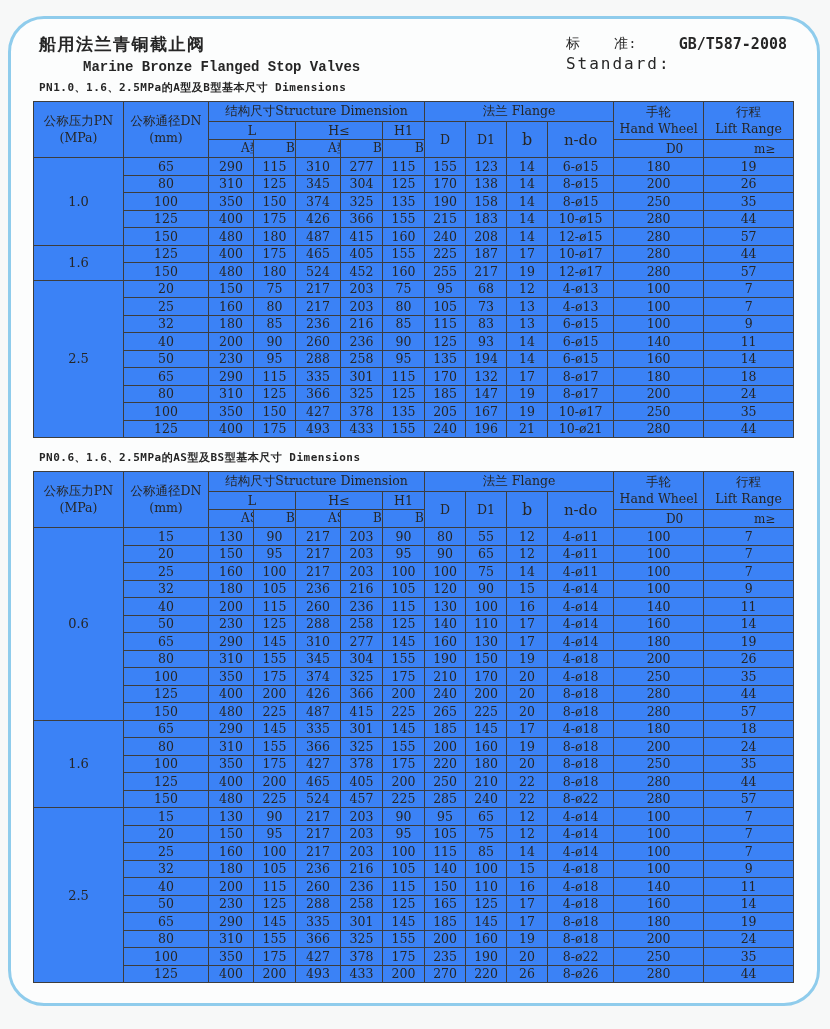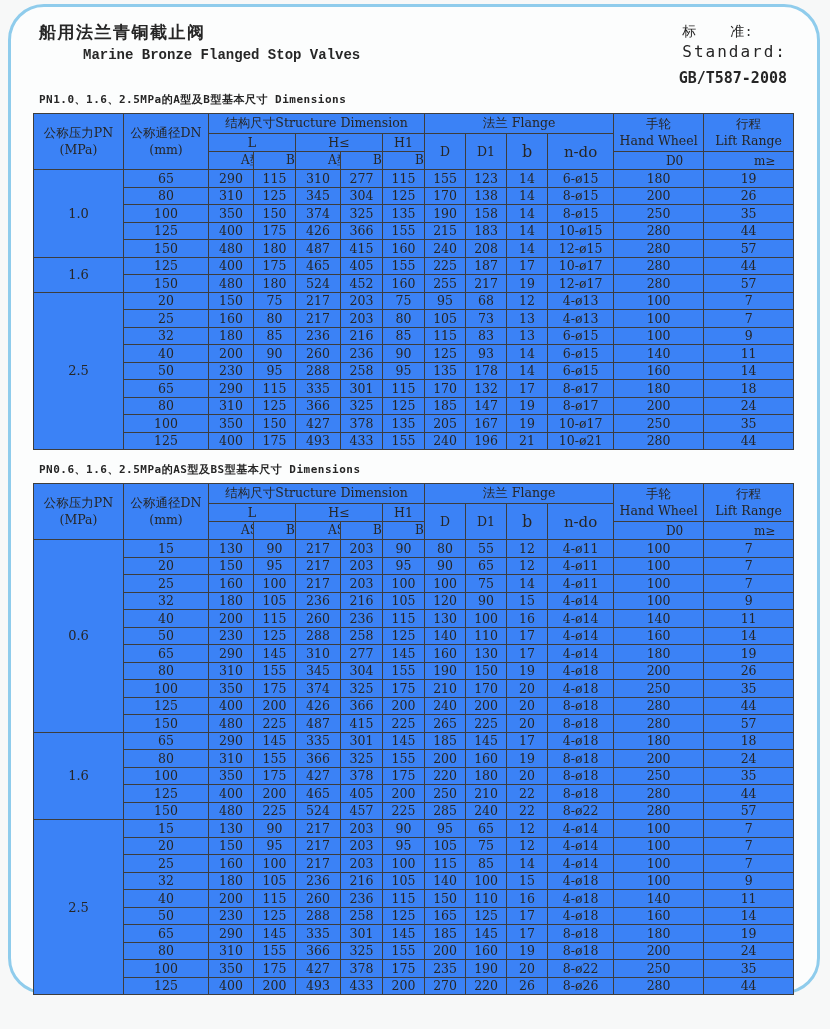--- a/index.html
+++ b/index.html
@@ -3,31 +3,31 @@
 <meta charset="utf-8">
 <style>
   * { margin:0; padding:0; box-sizing:border-box; }
   html, body {
     width:830px; height:1029px;
     background:#f7f8f8;
     font-family:"DejaVu Serif", serif;
     color:#262626;
   }
   .card {
-    position:absolute; left:8px; top:4px;
+    position:absolute; left:8px; top:16px;
     width:812px; height:990px;
     background:#fcfdfd;
     border:3px solid #8fccec;
     border-radius:36px;
     padding:10px 20px 0 22px;
   }
   .header-row { display:flex; justify-content:space-between; align-items:flex-start; margin:4px 6px 0 6px; }
   .title-zh { font-size:17px; font-weight:bold; letter-spacing:1.5px; font-family:"DejaVu Sans", sans-serif; }
   .title-en { font-size:14px; font-weight:bold; margin-top:3px; font-family:Liberation Mono, monospace;padding-left:44px; }
-  .standard-block { display:flex; align-items:flex-end; gap:8px; margin-top:2px; margin-right:4px;flex-direction:column; }
+  .standard-block { display:flex; align-items:flex-start; gap:8px; margin-top:2px; margin-right:4px; }
   .standard-labels .zh { font-size:14px; letter-spacing:2px; }
   .standard-labels .en { font-size:16px; letter-spacing:2px; font-family:"DejaVu Sans Mono", monospace; margin-top:1px; }
   .standard-value { font-size:15px; font-weight:bold; font-family:"DejaVu Sans Mono", monospace; }
   .section-title { font-size:11px; font-weight:bold; margin:5px 0 6px 6px; letter-spacing:0.5px; font-family:"DejaVu Sans Mono", monospace; }
   .section-title.second { margin-top:12px; }
   table { border-collapse:collapse; table-layout:fixed; width:760px; background:#3b82f6; }
   th, td {
     border:1px solid #3d3d3d;
     text-align:center; vertical-align:middle;
     font-size:12.5px; font-weight:normal;
@@ -266,21 +266,21 @@
           <td>11</td>
         </tr>
         <tr>
           <td>50</td>
           <td>230</td>
           <td>95</td>
           <td>288</td>
           <td>258</td>
           <td>95</td>
           <td>135</td>
-          <td>178</td>
+          <td>194</td>
           <td>14</td>
           <td>6-ø15</td>
           <td>160</td>
           <td>14</td>
         </tr>
         <tr>
           <td>65</td>
           <td>290</td>
           <td>115</td>
           <td>335</td>

